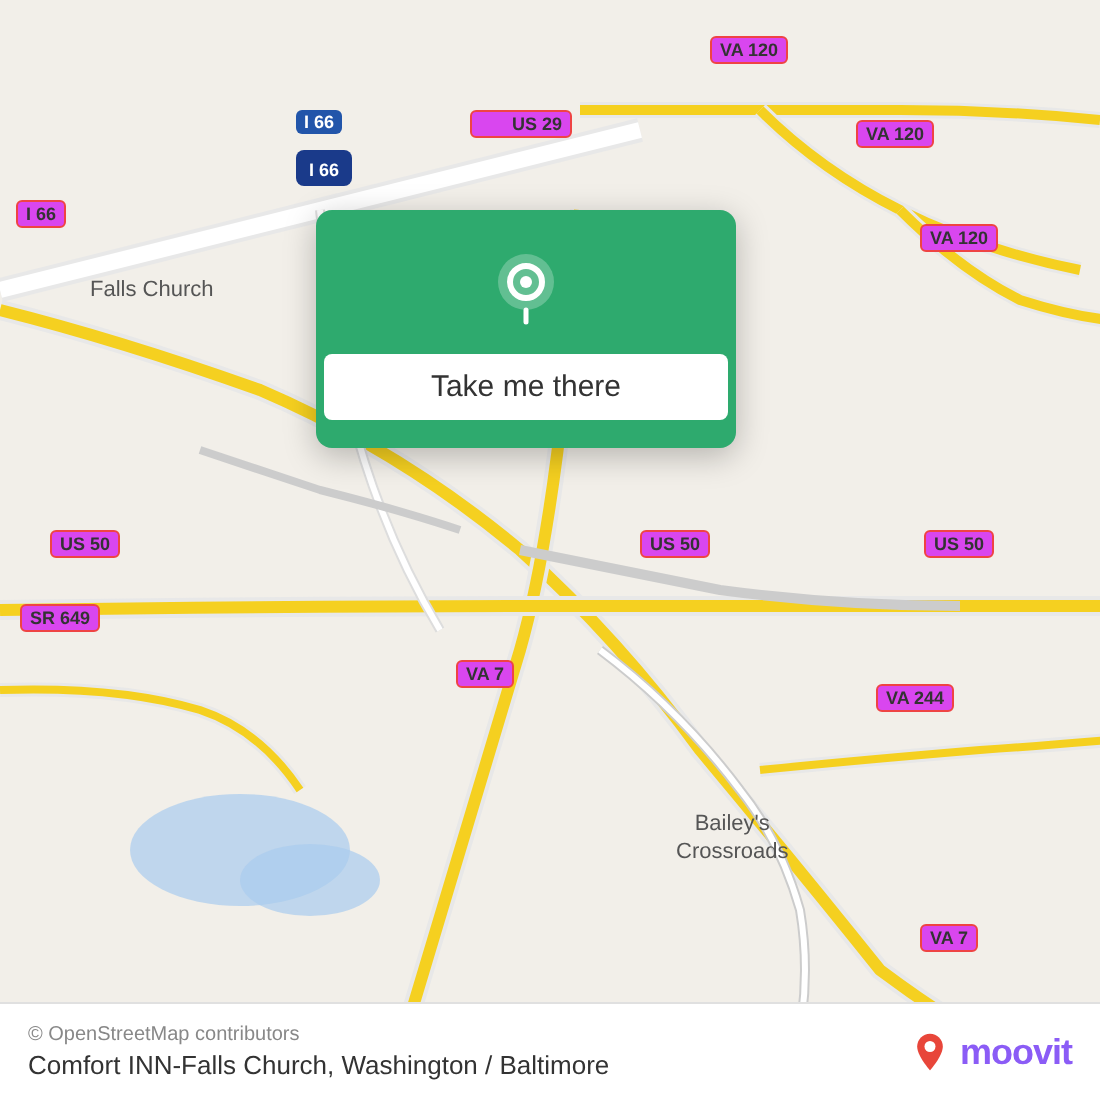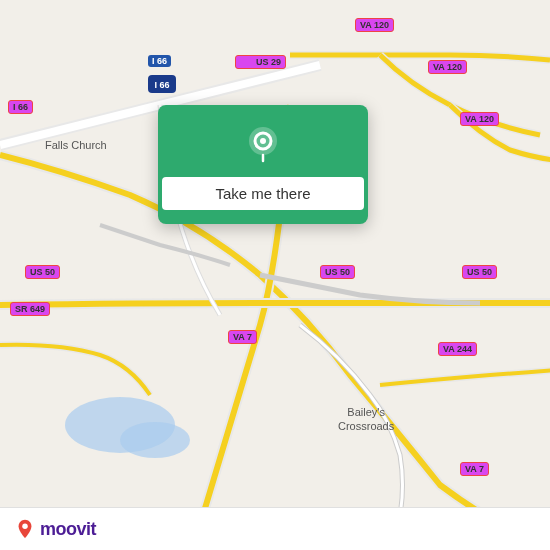--- a/index.html
+++ b/index.html
@@ -110,21 +110,21 @@
     }
 
     .moovit-pin {
       width: 22px;
       height: 22px;
     }
 
     .moovit-text {
       font-size: 18px;
       font-weight: bold;
-      color: #4c1d95;
+      color: #8b5cf6;
       letter-spacing: -0.5px;
     }
 
     
     .road-label {
       position: absolute;
       font-size: 9px;
       font-weight: bold;
       color: #333;
       background: #d946ef;
@@ -230,20 +230,24 @@
     <svg class="pin-icon" viewBox="0 0 44 44" fill="none">
       <circle cx="22" cy="18" r="14" fill="white" opacity="0.25"></circle>
       <circle cx="22" cy="18" r="8" fill="none" stroke="white" stroke-width="3"></circle>
       <circle cx="22" cy="18" r="3" fill="white"></circle>
       <path d="M22 32 Q22 38 22 38" stroke="white" stroke-width="2.5" stroke-linecap="round"></path>
     </svg>
     <button class="take-me-btn">Take me there</button>
   </div>
 
   <div class="bottom-bar">
+    <div class="bottom-left">
+      <span class="copyright-text">© OpenStreetMap contributors</span>
+      <span class="location-title">Comfort INN-Falls Church, Washington / Baltimore</span>
+    </div>
     <div class="moovit-logo">
 
       <svg class="moovit-pin" viewBox="0 0 24 24">
         <path d="M12 2 C8.13 2 5 5.13 5 9 C5 14.25 12 22 12 22 C12 22 19 14.25 19 9 C19 5.13 15.87 2 12 2Z" fill="#e8463a"></path>
         <circle cx="12" cy="9" r="3" fill="white"></circle>
       </svg>
       <span class="moovit-text">moovit</span>
     </div>
   </div>
 </div>

